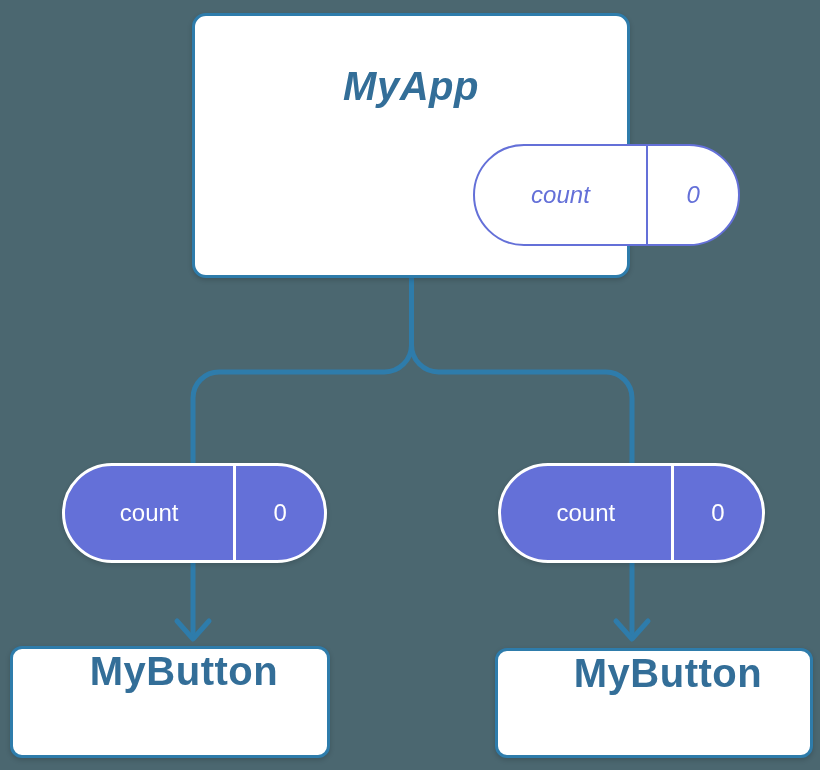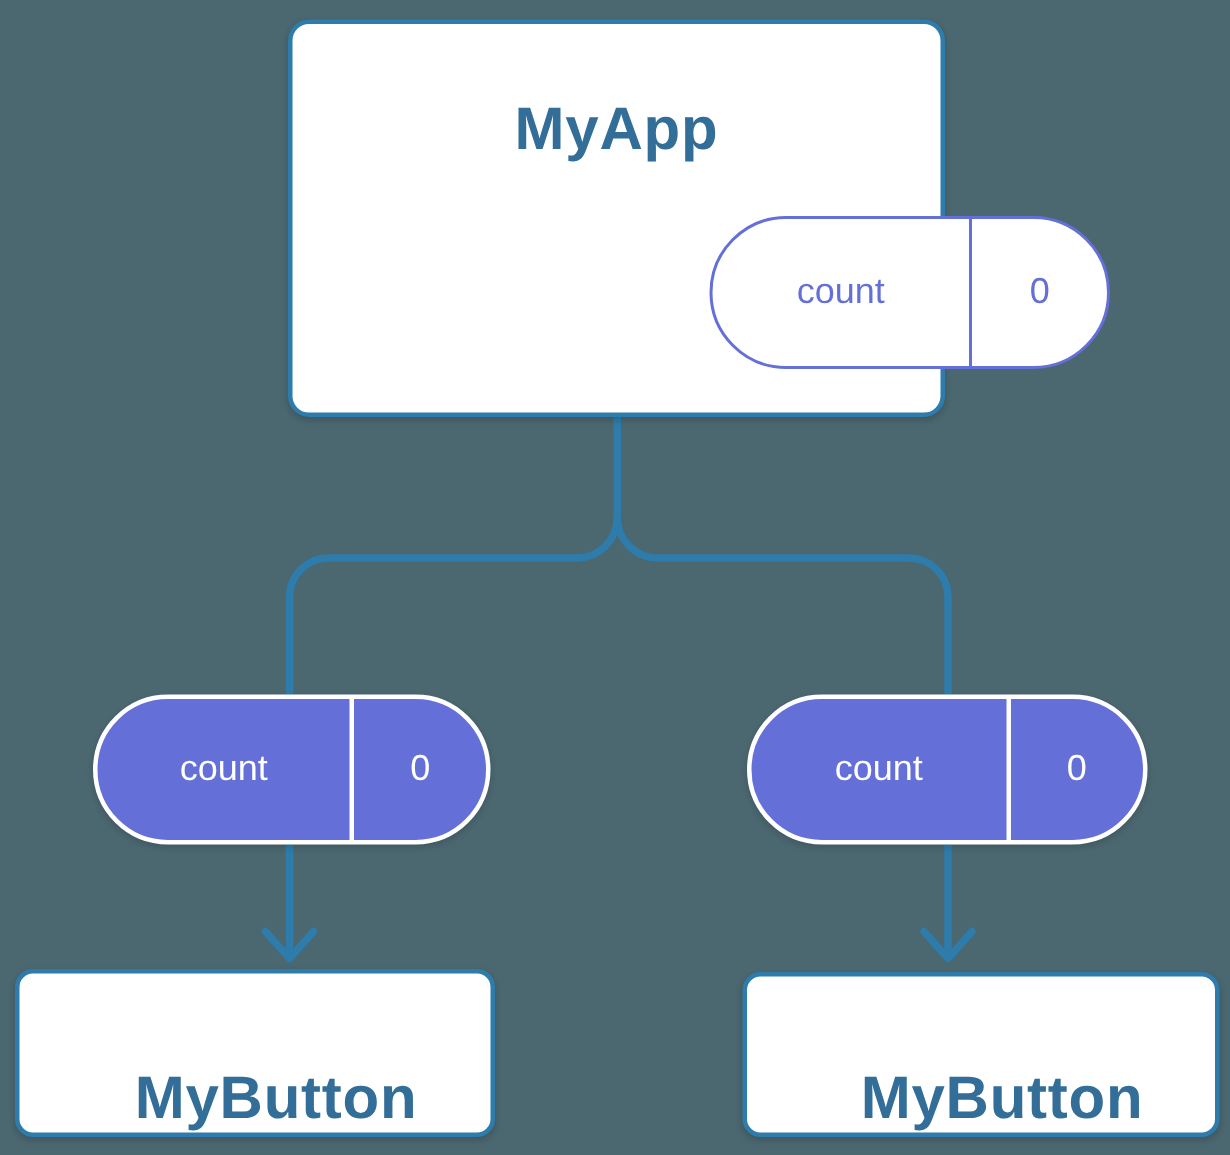--- a/index.html
+++ b/index.html
@@ -48,25 +48,25 @@
     box-shadow: 0 2px 5px rgba(0,0,0,0.18);
   }
   .card-title {
     color: var(--title-text);
     font-size: 40px;
     font-weight: 600;
     letter-spacing: 0.5px;
     text-align: center;
     white-space: nowrap;
   }
-  .root-card { left: 192px; top: 13px; width: 438px; height: 265px; }
+  .root-card { left: 192px; top: 13px; width: 438px; height: 265px; font-style: italic; }
   .root-card .card-title { margin-top: 48px; }
   .button-card {
     display: flex;
-    align-items: flex-end;
+    align-items: flex-start;
     justify-content: center;
     border-radius: 12px;
     padding-left: 28px;
   }
   .button-card-left  { left: 10px;  top: 646px; width: 320px; height: 112px; }
   .button-card-right { left: 495px; top: 648px; width: 318px; height: 110px; }
   .pill {
     position: absolute;
     display: flex;
     align-items: stretch;

